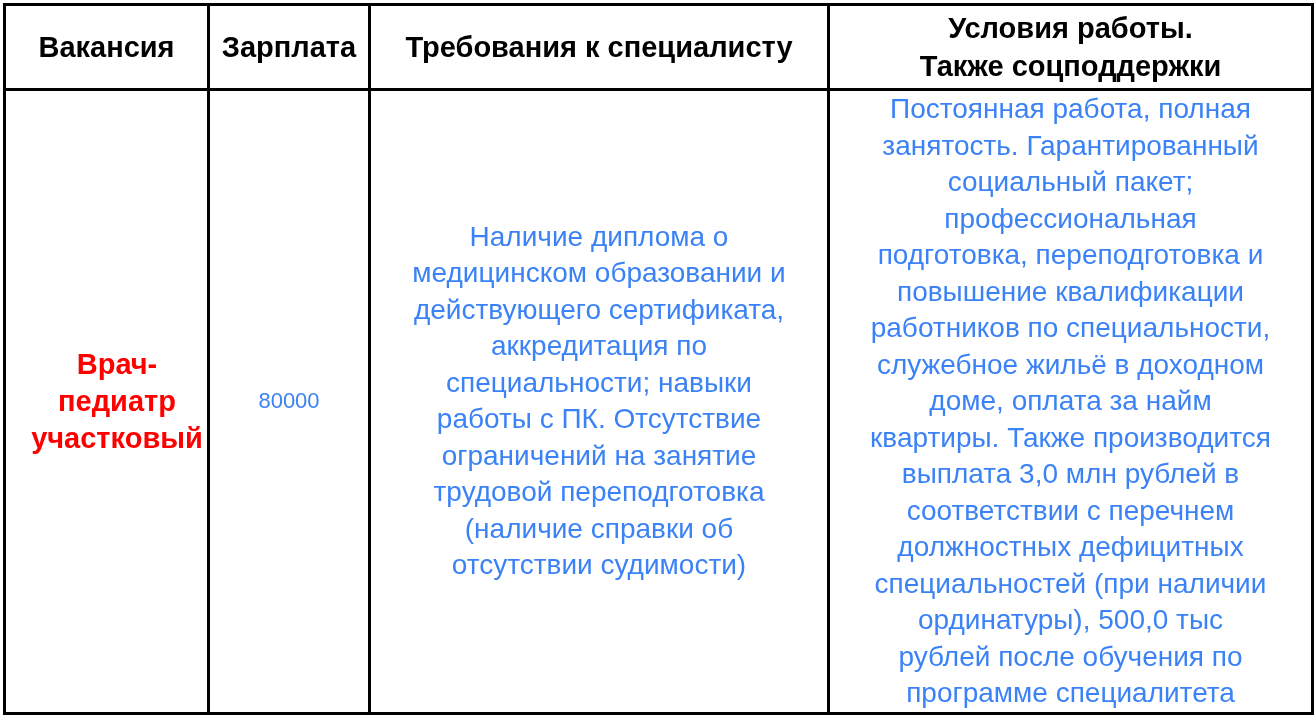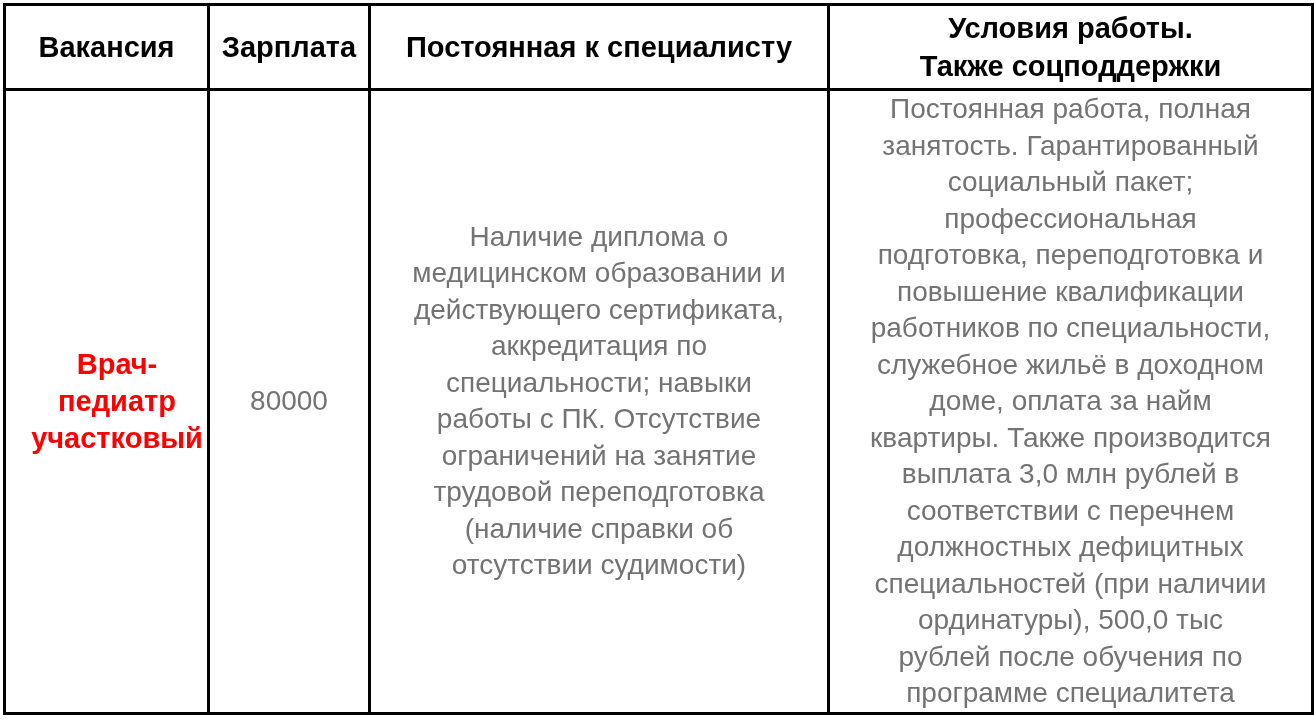--- a/index.html
+++ b/index.html
@@ -39,30 +39,30 @@
   .vacancy-table th {
     font-size: 29px;
     font-weight: bold;
     line-height: 38px;
     color: #000000;
   }
   .vacancy-table td {
     font-size: 28px;
     font-weight: normal;
     line-height: 36.5px;
-    color: #737373;
+    color: #3b82f6;
   }
   td.cell-vacancy {
     font-size: 29px;
     font-weight: bold;
     line-height: 37px;
     padding-left: 25px;
   }
   td.cell-salary {
-    font-size: 28px;
+    font-size: 22px;
   }
   td.cell-conditions {
     line-height: 36.5px;
   }
   col.c1 { width: 204px; }
   col.c2 { width: 161px; }
   col.c3 { width: 459px; }
   col.c4 { width: 484px; }
 </style>
 </head>
@@ -72,21 +72,21 @@
   <colgroup>
     <col class="c1">
     <col class="c2">
     <col class="c3">
     <col class="c4">
   </colgroup>
   <thead>
     <tr>
       <th>Вакансия</th>
       <th>Зарплата</th>
-      <th>Постоянная к специалисту</th>
+      <th>Требования к специалисту</th>
       <th>Условия работы.
 Также соцподдержки</th>
     </tr>
   </thead>
   <tbody>
     <tr>
       <td class="cell-vacancy" style="color: rgb(255, 0, 0);">Врач-
 педиатр
 участковый</td>
       <td class="cell-salary">80000</td>

